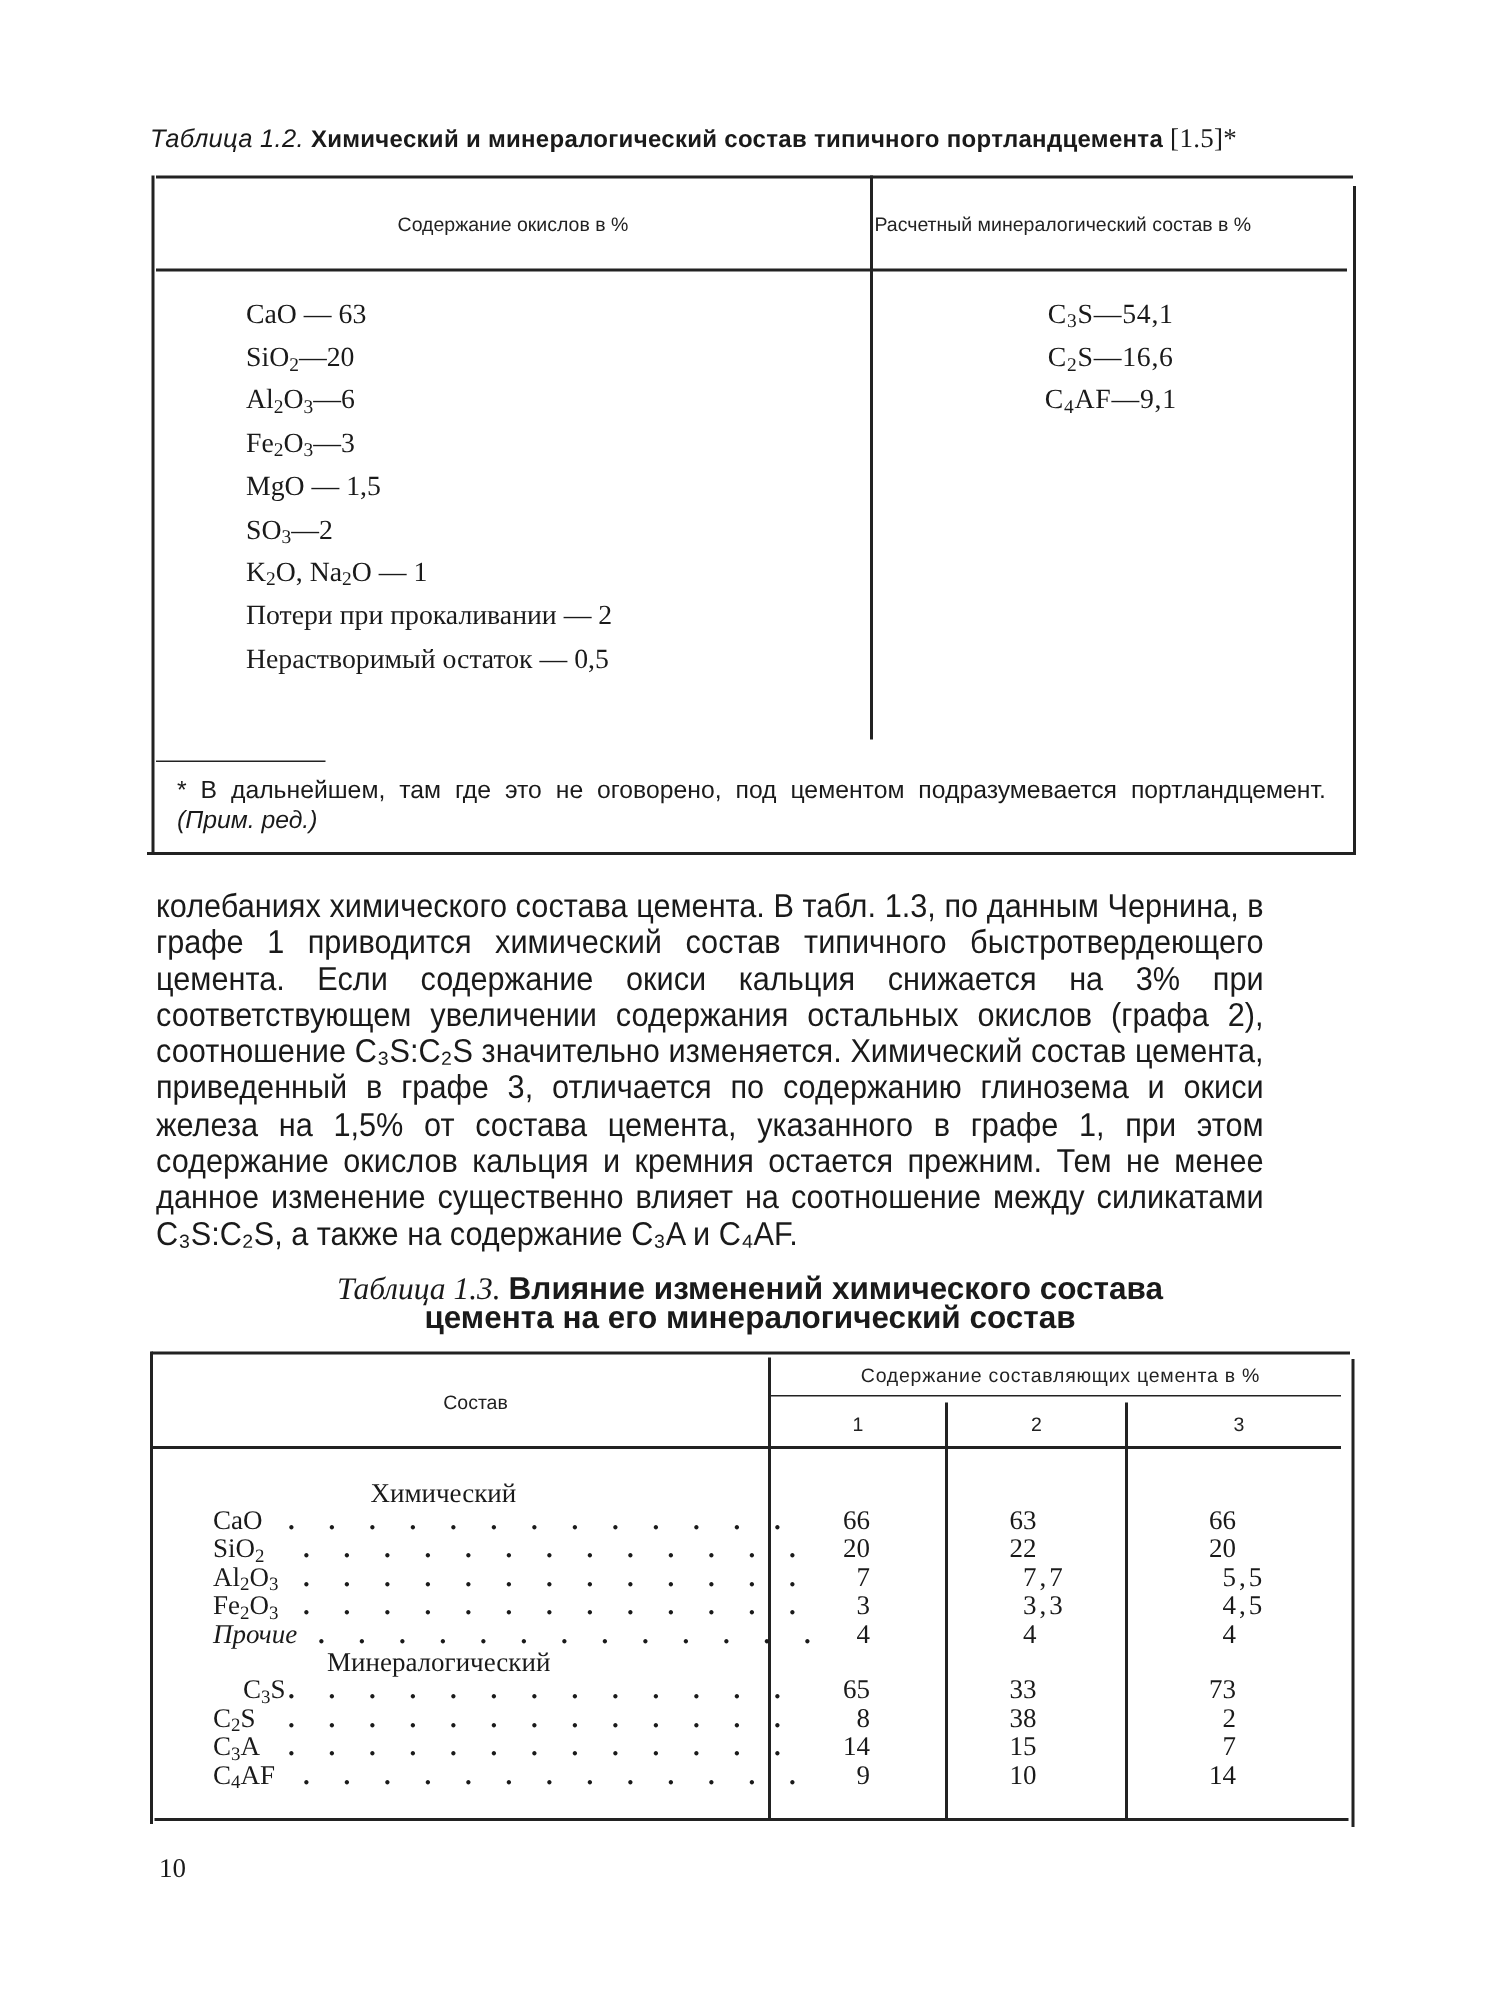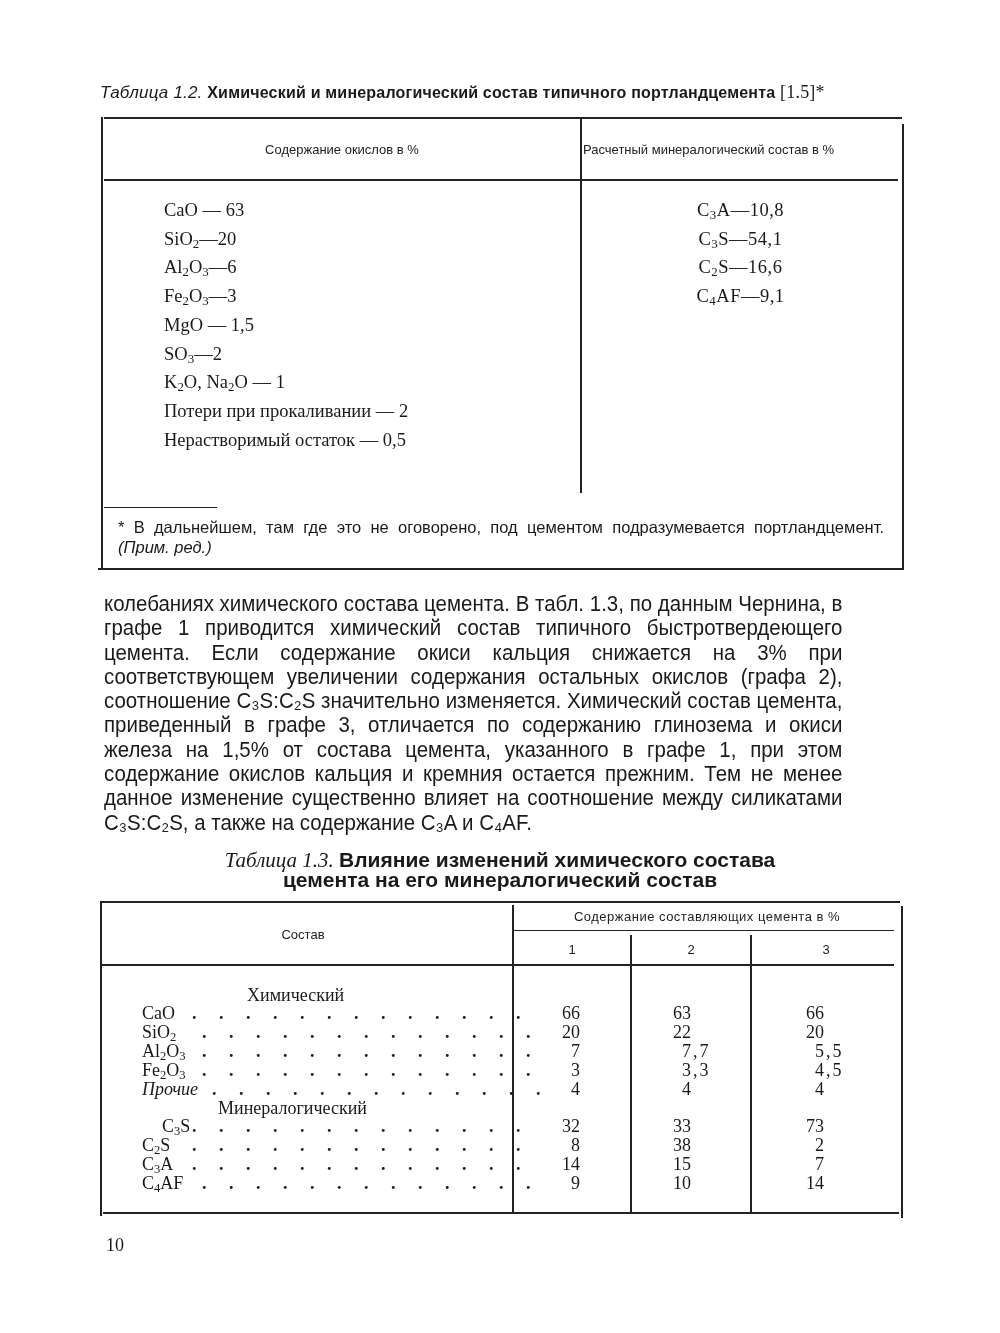--- a/index.html
+++ b/index.html
@@ -59,21 +59,20 @@
     <div>Al<sub>2</sub>O<sub>3</sub><span>—6</span></div>
     <div>Fe<sub>2</sub>O<sub>3</sub><span>—3</span></div>
     <div>MgO <span>— 1,5</span></div>
     <div>SO<sub>3</sub><span>—2</span></div>
     <div>K<sub>2</sub>O, Na<sub>2</sub>O <span>— 1</span></div>
     <div><span>Потери при прокаливании</span> <span>— 2</span></div>
     <div><span>Нерастворимый остаток</span> <span>— 0,5</span></div>
   </div>
 
   <div class="abs mineral-list">
-    <div>C<sub>3</sub>A<span>—10,8</span></div>
     <div>C<sub>3</sub>S<span>—54,1</span></div>
     <div>C<sub>2</sub>S<span>—16,6</span></div>
     <div>C<sub>4</sub>AF<span>—9,1</span></div>
   </div>
 
   <div class="abs footnote">
     <span>* В дальнейшем, там где это не оговорено, под цементом подразумевается портландцемент.</span>
     <span class="it">(Прим. ред.)</span>
   </div>
 </div>
@@ -92,21 +91,21 @@
   <div class="hline" style="left:101px; top:901px; width:799px;"></div>
   <div class="vline" style="left:100px; top:901px; height:315px;"></div>
   <div class="vline" style="left:901px; top:906px; height:312px;"></div>
   <div class="vline" style="left:512px; top:905px; height:308px;"></div>
   <div class="vline" style="left:630px; top:935px; height:278px;"></div>
   <div class="vline" style="left:750px; top:935px; height:278px;"></div>
   <div class="hline" style="left:514px; top:930px; width:380px; height:1px;"></div>
   <div class="hline" style="left:102px; top:964px; width:792px;"></div>
   <div class="hline" style="left:103px; top:1212px; width:796px;"></div>
 
-  <div class="abs hdr" style="left:102px; width:402px; top:926px; text-align:center;">Состав</div>
+  <div class="abs hdr" style="left:116px; width:402px; top:926px; text-align:center;">Состав</div>
   <div class="abs hdr" style="left:514px; width:386px; top:908px; text-align:center; letter-spacing:0.5px;">Содержание составляющих цемента в %</div>
   <div class="abs hdr" style="left:514px; width:116px; top:941px; text-align:center;">1</div>
   <div class="abs hdr" style="left:632px; width:118px; top:941px; text-align:center;">2</div>
   <div class="abs hdr" style="left:752px; width:148px; top:941px; text-align:center;">3</div>
 
   <div class="sect" style="left:247px; top:986px;">Химический</div>
   <div class="sect" style="left:218px; top:1099px;">Минералогический</div>
 
   <div class="rowlab" style="left:142px; top:1004px;">CaO</div>
   <div class="rowlab" style="left:142px; top:1023px;">SiO<sub>2</sub></div>
@@ -126,21 +125,21 @@
   <div class="dots" style="left:192px; top:1117px;">. . . . . . . . . . . . .</div>
   <div class="dots" style="left:192px; top:1136px;">. . . . . . . . . . . . .</div>
   <div class="dots" style="left:192px; top:1155px;">. . . . . . . . . . . . .</div>
   <div class="dots" style="left:202px; top:1174px;">. . . . . . . . . . . . .</div>
 
   <div class="num" style="left:562px; top:1004px;">66</div>
   <div class="num" style="left:562px; top:1023px;">20</div>
   <div class="num" style="left:571px; top:1042px;">7</div>
   <div class="num" style="left:571px; top:1061px;">3</div>
   <div class="num" style="left:571px; top:1080px;">4</div>
-  <div class="num" style="left:562px; top:1117px;">32</div>
+  <div class="num" style="left:562px; top:1117px;">65</div>
   <div class="num" style="left:571px; top:1136px;">8</div>
   <div class="num" style="left:562px; top:1155px;">14</div>
   <div class="num" style="left:571px; top:1174px;">9</div>
 
   <div class="num" style="left:673px; top:1004px;">63</div>
   <div class="num" style="left:673px; top:1023px;">22</div>
   <div class="num" style="left:682px; top:1042px; letter-spacing:2px;">7,7</div>
   <div class="num" style="left:682px; top:1061px; letter-spacing:2px;">3,3</div>
   <div class="num" style="left:682px; top:1080px;">4</div>
   <div class="num" style="left:673px; top:1117px;">33</div>

